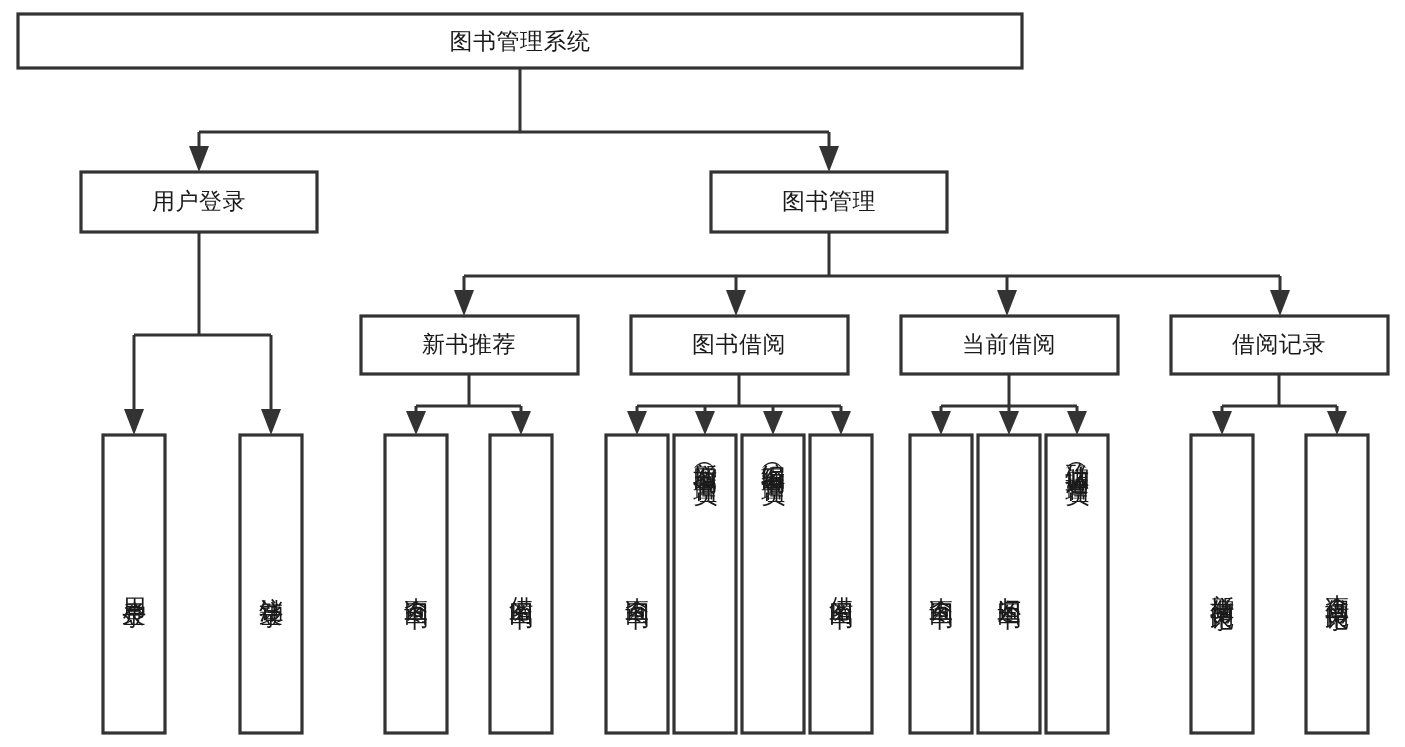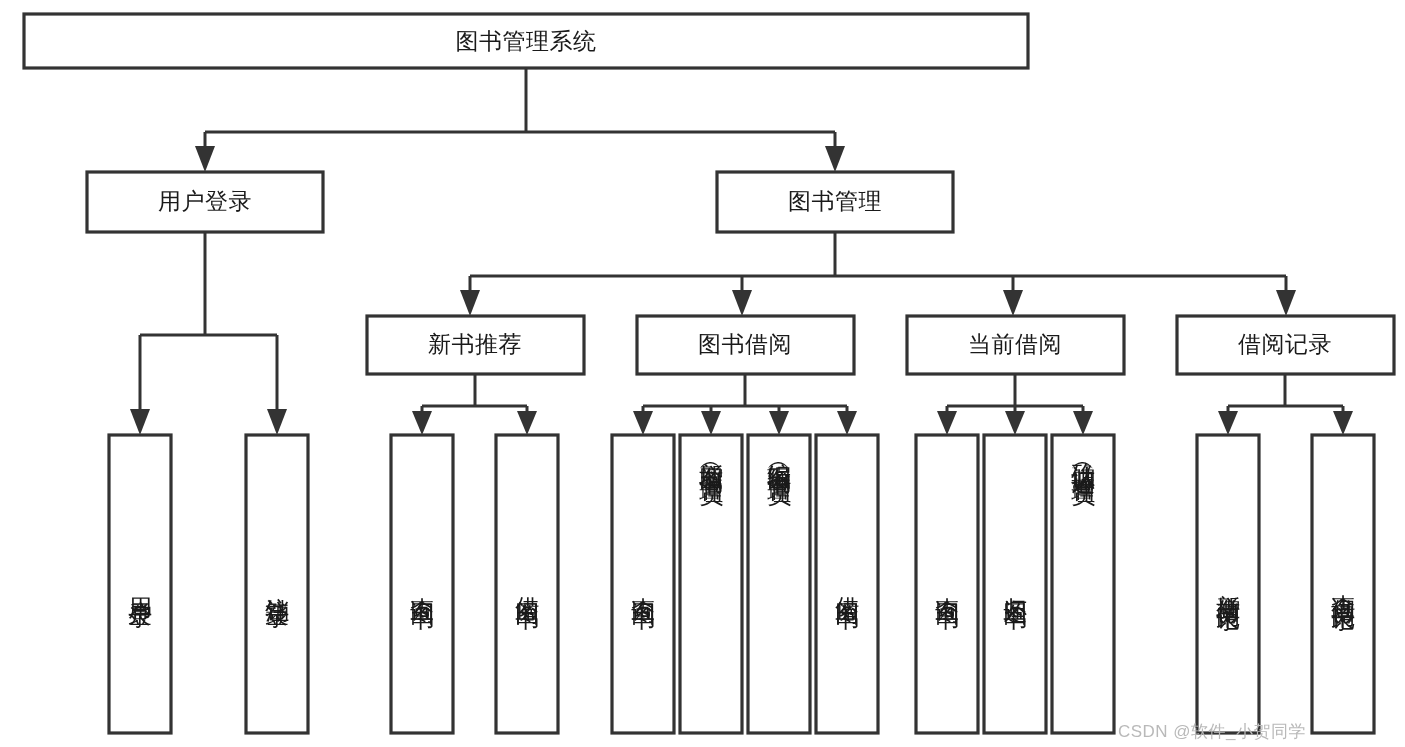--- a/index.html
+++ b/index.html
@@ -1,20 +1,20 @@
 <!DOCTYPE html>
 <html><head>
 <meta charset="utf-8">
 <style>
   html,body{margin:0;padding:0;background:#ffffff;}
   body{
     font-family:"Liberation Sans","DejaVu Sans",sans-serif;
     width:1405px;height:747px;overflow:hidden;position:relative;
   }
-  #diagram-root{position:relative;width:1308px;height:747px;background:#fff;margin-left:6px;}
+  #diagram-root{position:relative;width:1308px;height:747px;background:#fff;}
   svg#tree{position:absolute;left:0;top:0;width:1405px;height:747px;display:block;}
   .node-box{
     fill:#ffffff;stroke:#333333;stroke-width:3.2;
   }
   .leaf-box{
     fill:#ffffff;stroke:#333333;stroke-width:3.2;
   }
   .connector{
     fill:none;stroke:#333333;stroke-width:3;stroke-linecap:butt;stroke-linejoin:miter;
   }
@@ -190,15 +190,14 @@
   <div class="leaf-label-wrap" style="left:1046px;top:435px;width:62px;height:298px;align-items:flex-start;">
     <span class="leaf-label" style="margin-top:8px;">确认归还（管理员）</span>
   </div>
   <div class="leaf-label-wrap" style="left:1191px;top:435px;width:62px;height:298px;">
     <span class="leaf-label">新增借阅记录</span>
   </div>
   <div class="leaf-label-wrap" style="left:1306px;top:435px;width:62px;height:298px;">
     <span class="leaf-label">查询借阅记录</span>
   </div>
 
-  <div class="watermark">CSDN @软件_小贺同学</div>
 
 </div>
 
 </body></html>

